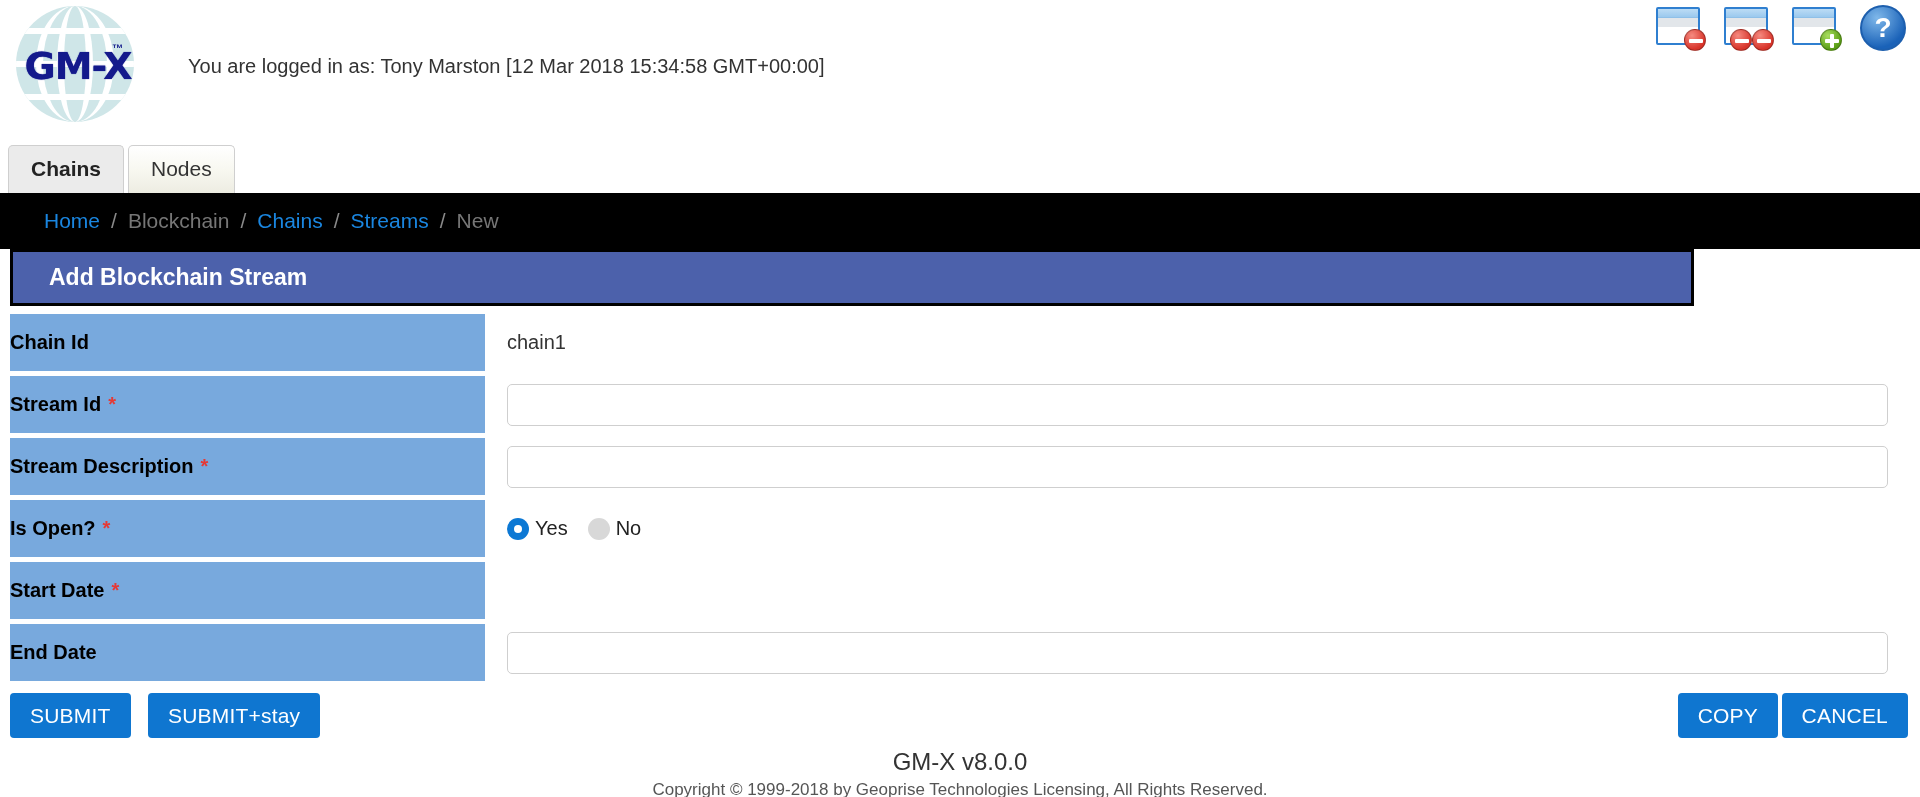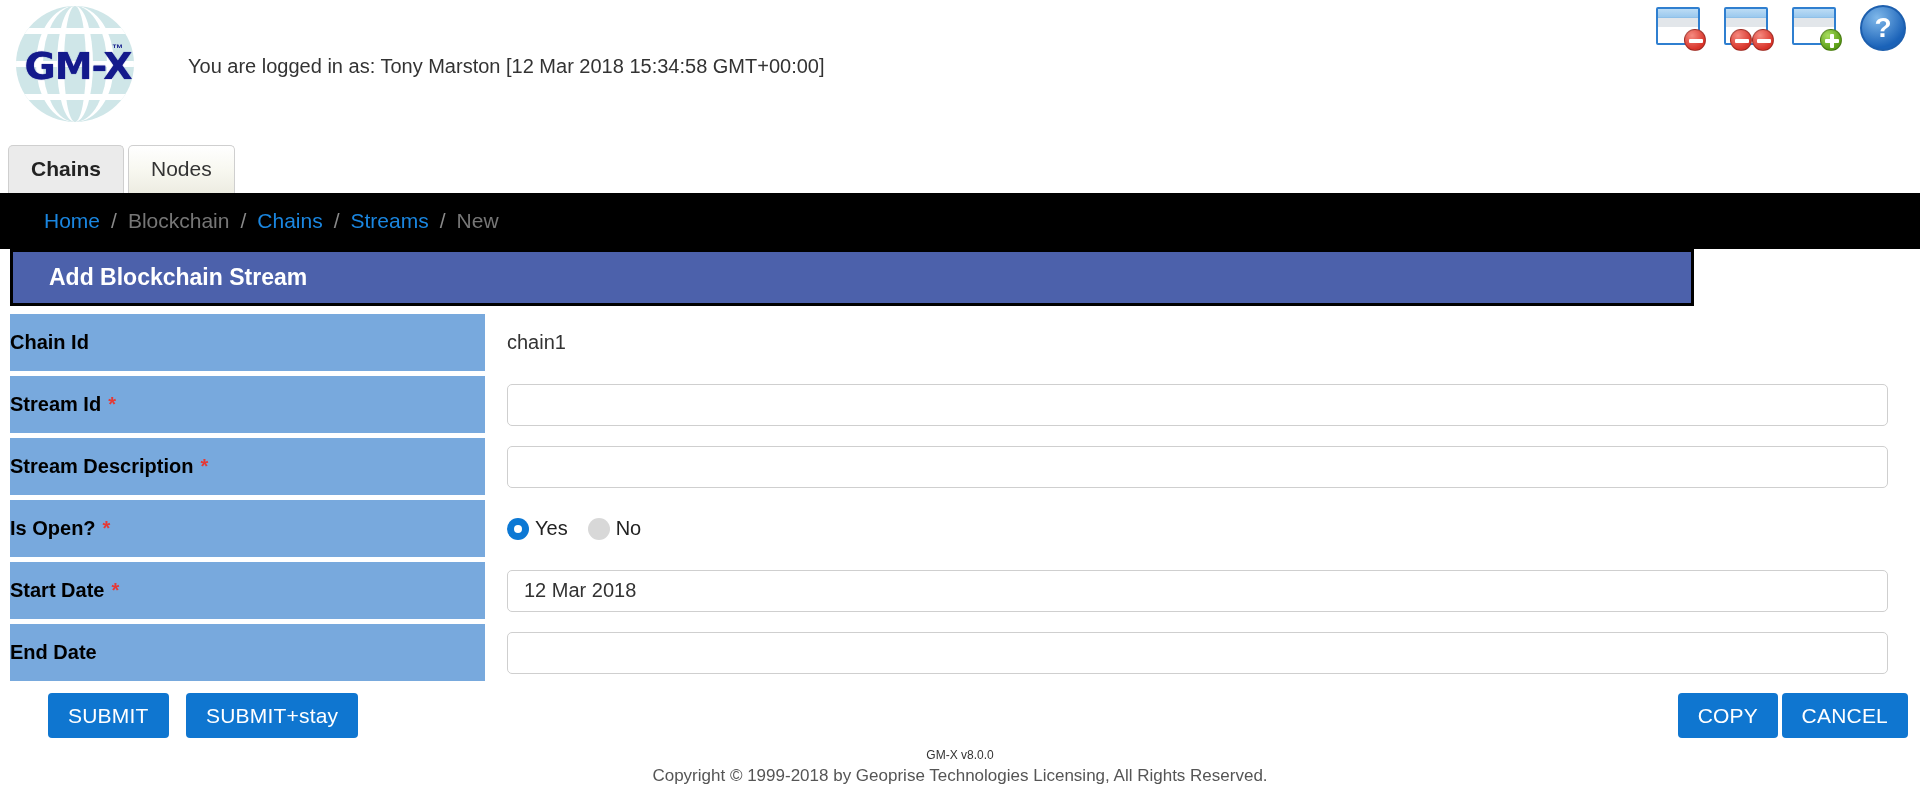--- a/index.html
+++ b/index.html
@@ -296,36 +296,35 @@
     height: 45px;
     background: #0f76d0;
     color: #ffffff;
     border: none;
     border-radius: 4px;
     font-size: 21px;
     font-family: "Liberation Sans", sans-serif;
     padding: 0 20px;
     cursor: pointer;
     letter-spacing: .2px;
-    margin-left: 38px;
   }
   .btn-submit   { left: 10px; }
   .btn-submits  { left: 148px; }
   .btn-copy     { right: 142px; }
   .btn-cancel   { right: 12px; }
 
   
   .footer {
     position: absolute;
     left: 0; top: 748px;
     width: 1920px;
     text-align: center;
   }
   .foot-ver {
-    font-size: 12px;
+    font-size: 24px;
     color: #333;
     margin-bottom: 4px;
   }
   .foot-copy {
     font-size: 17px;
     color: #555;
   }
 </style>
 </head>
 <body>
@@ -431,23 +430,20 @@
         </div>
       </div>
     </div>
   </div>
 
   <div class="row">
     <div class="lbl">
       <span>Start Date</span>
       <span class="req">*</span>
     </div>
-    <div class="fieldzone">
-      <input class="txtinput" type="text" value="12 Mar 2018" style="">
-    </div>
   </div>
 
   <div class="row">
     <div class="lbl">
       <span>End Date</span>
     </div>
     <div class="fieldzone">
       <input class="txtinput" type="text" value="" style="">
     </div>
   </div>

